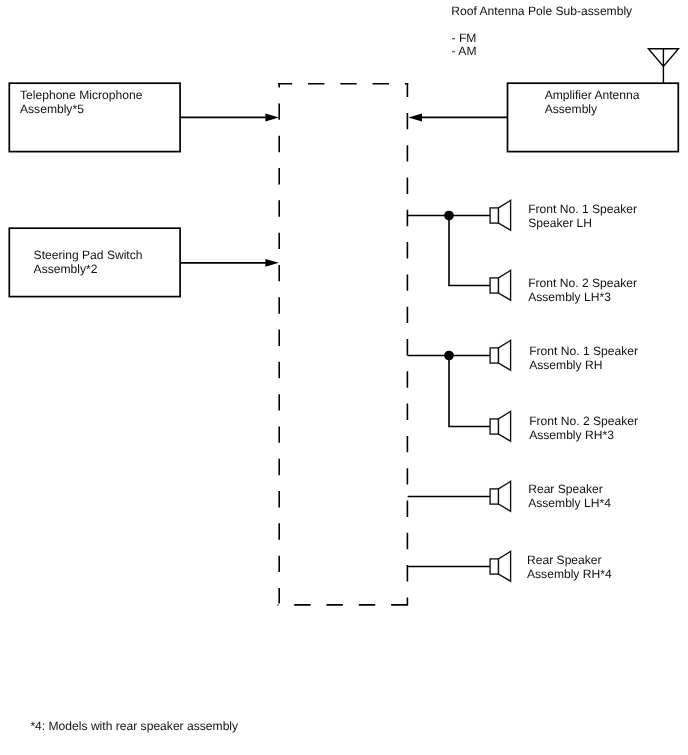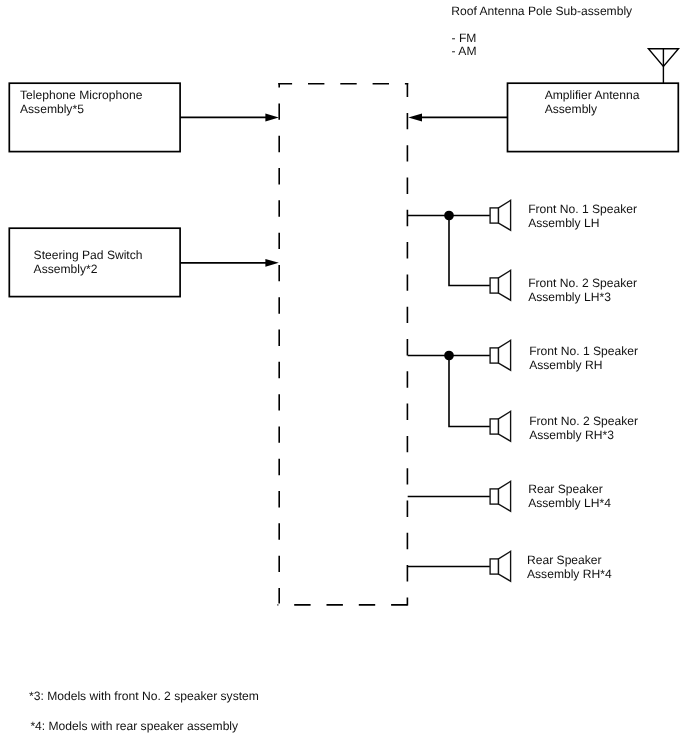--- a/index.html
+++ b/index.html
@@ -90,21 +90,21 @@
       <div>Steering Pad Switch</div>
       <div>Assembly*2</div>
     </div>
   <div class="lbl" style="left:544.7px;top:87.7px;">
       <div>Amplifier Antenna</div>
       <div>Assembly</div>
     </div>
 
   <div class="lbl" style="left:528.2px;top:201.8px;">
       <div>Front No. 1 Speaker</div>
-      <div>Assembly LH</div>
+      <div>Speaker LH</div>
     </div>
   <div class="lbl" style="left:528.2px;top:275.7px;">
       <div>Front No. 2 Speaker</div>
       <div>Assembly LH*3</div>
     </div>
   <div class="lbl" style="left:529.2px;top:343.6px;">
       <div>Front No. 1 Speaker</div>
       <div>Assembly RH</div>
     </div>
   <div class="lbl" style="left:529.2px;top:413.5px;">
@@ -113,15 +113,14 @@
     </div>
   <div class="lbl" style="left:528.2px;top:481.9px;">
       <div>Rear Speaker</div>
       <div>Assembly LH*4</div>
     </div>
   <div class="lbl" style="left:527.0px;top:553px;">
       <div>Rear Speaker</div>
       <div>Assembly RH*4</div>
     </div>
 
-  <div class="lbl" style="left:29px;top:688.9px;">*3: Models with front No. 2 speaker system</div>
   <div class="lbl" style="left:30.4px;top:719.4px;">*4: Models with rear speaker assembly</div>
   </div>
 
 </body></html>

